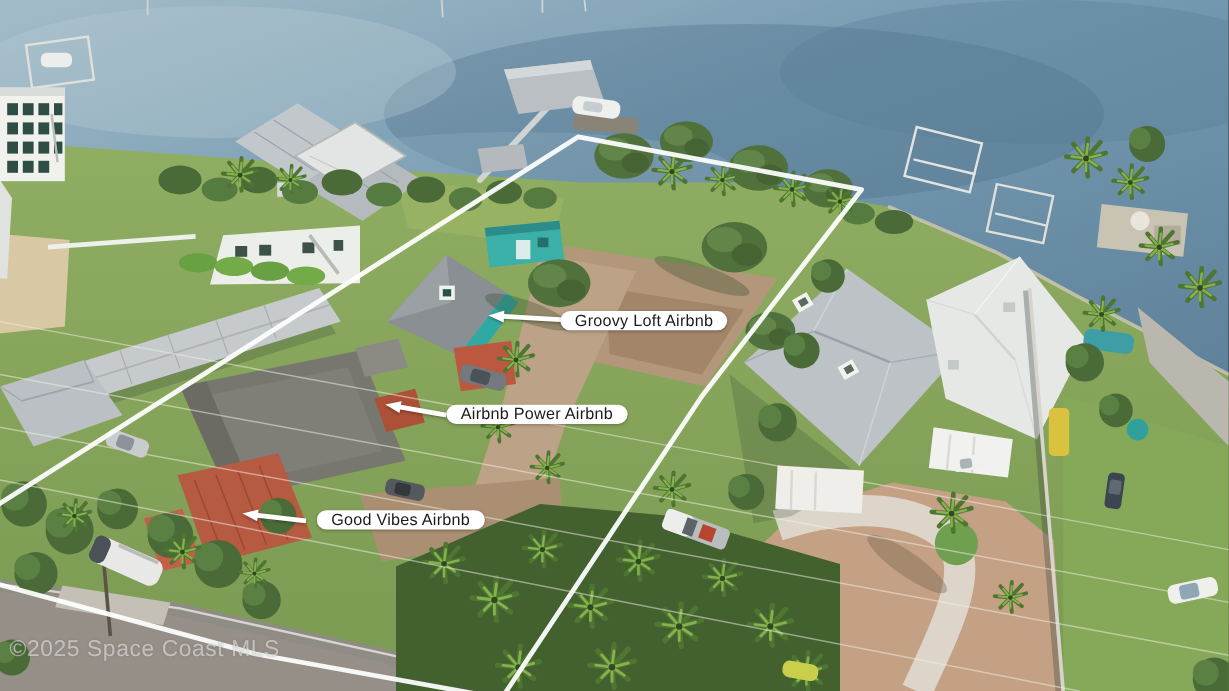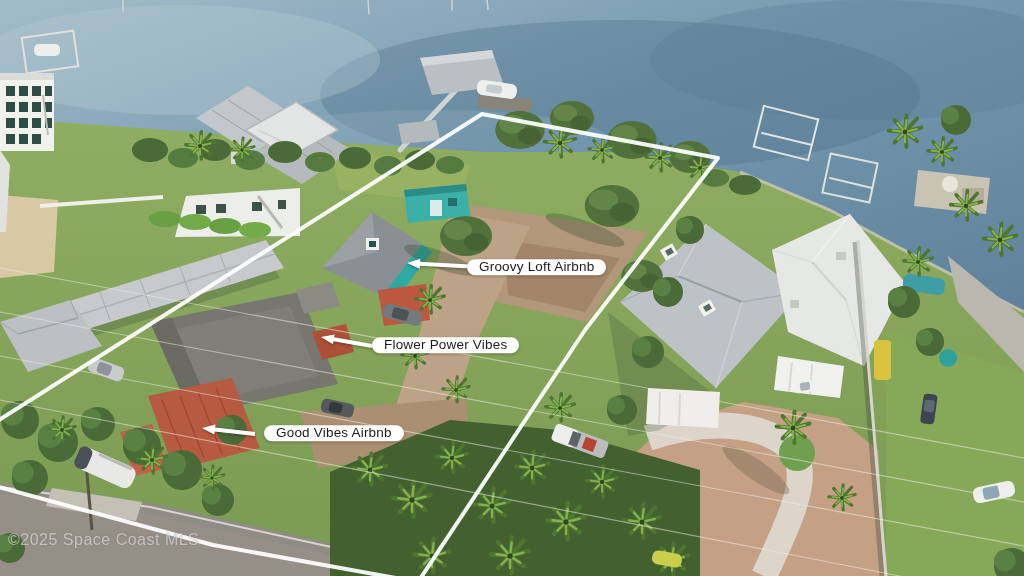--- a/index.html
+++ b/index.html
@@ -12,21 +12,21 @@
     filter:drop-shadow(0 1px 1.5px rgba(0,0,0,.35));}
   .pill{
     position:absolute;transform:translateY(-50%);
     background:var(--label-bg,#fff);color:var(--label-text,#1b1b1b);
     font-size:13.5px;line-height:1;letter-spacing:.2px;
     padding:1px 12px;border-radius:18px;white-space:nowrap;
     box-shadow:0 1px 3px rgba(0,0,0,.28);
   }
   .watermark{
     position:absolute;left:8px;top:531px;
-    font-size:16px;letter-spacing:.5px;
+    font-size:19px;letter-spacing:.5px;
     color:rgba(242,242,242,.55);
     text-shadow:0 0 2px rgba(100,100,100,.45);
   }
 </style>
 </head>
 <body>
 
 <div class="stage">
 
 <svg class="scene" viewBox="0 0 1024 576" aria-hidden="true">
@@ -443,18 +443,18 @@
   <polygon points="482,114 718,158 585,330 418,582 213,545 -75,467" fill="none" stroke="#ffffff" stroke-width="4" stroke-linejoin="round" opacity=".93"></polygon>
 </svg>
 
 <svg class="arrows" viewBox="0 0 1024 576" aria-hidden="true">
   <path d="M407,263 L419.7,268.7 L419.9,265.7 L469.9,268.5 L470.1,264.5 L420.1,261.7 L420.3,258.7 Z" fill="#ffffff"></path>
   <path d="M321,337 L332.9,344.2 L333.5,341.3 L371.7,348 L372.3,344 L334.1,337.3 L334.7,334.4 Z" fill="#ffffff"></path>
   <path d="M202,428 L214.3,434.4 L214.7,431.5 L254.8,436 L255.2,432 L215.1,427.5 L215.5,424.5 Z" fill="#ffffff"></path>
 </svg>
 
 <div class="pill" style="left:467px;top:267px">Groovy Loft Airbnb</div>
-<div class="pill" style="left:372px;top:345px">Flower Power Vibes</div>
+<div class="pill" style="left:372px;top:345px">Airbnb Power Airbnb</div>
 <div class="pill" style="left:264px;top:433px">Good Vibes Airbnb</div>
 
 <div class="watermark">©2025 Space Coast MLS</div>
 
 </div>
 
 </body></html>

